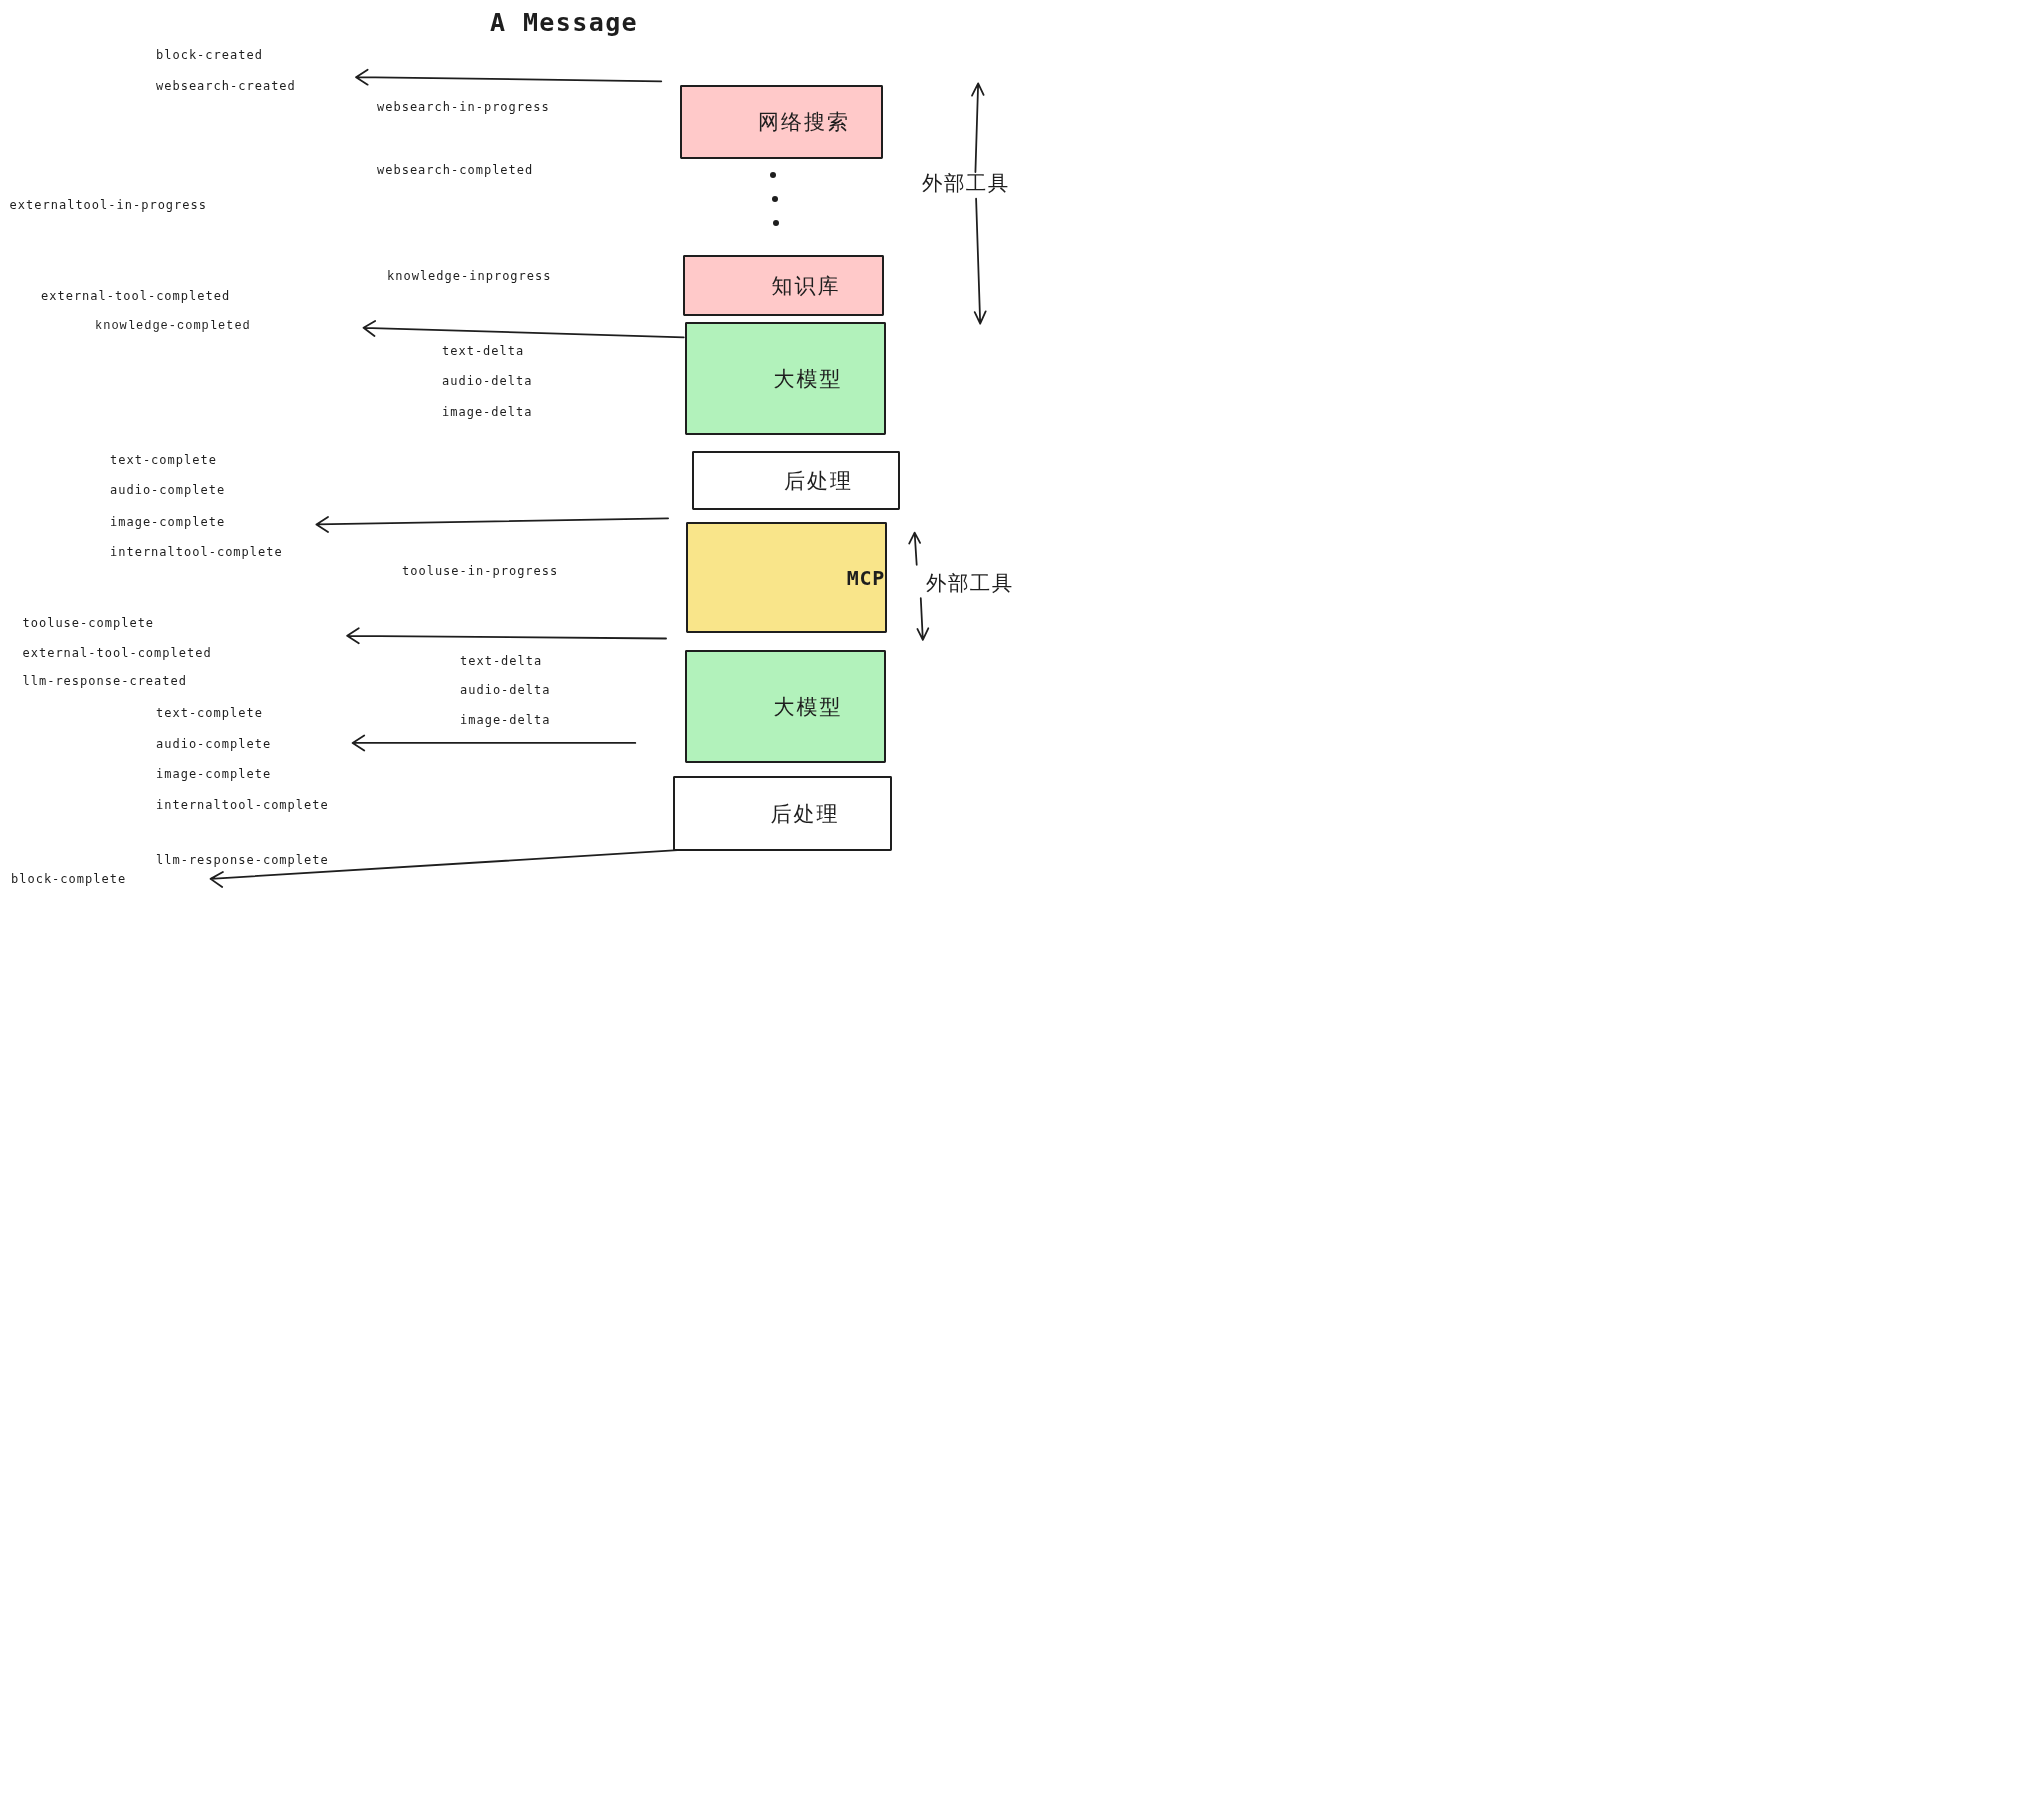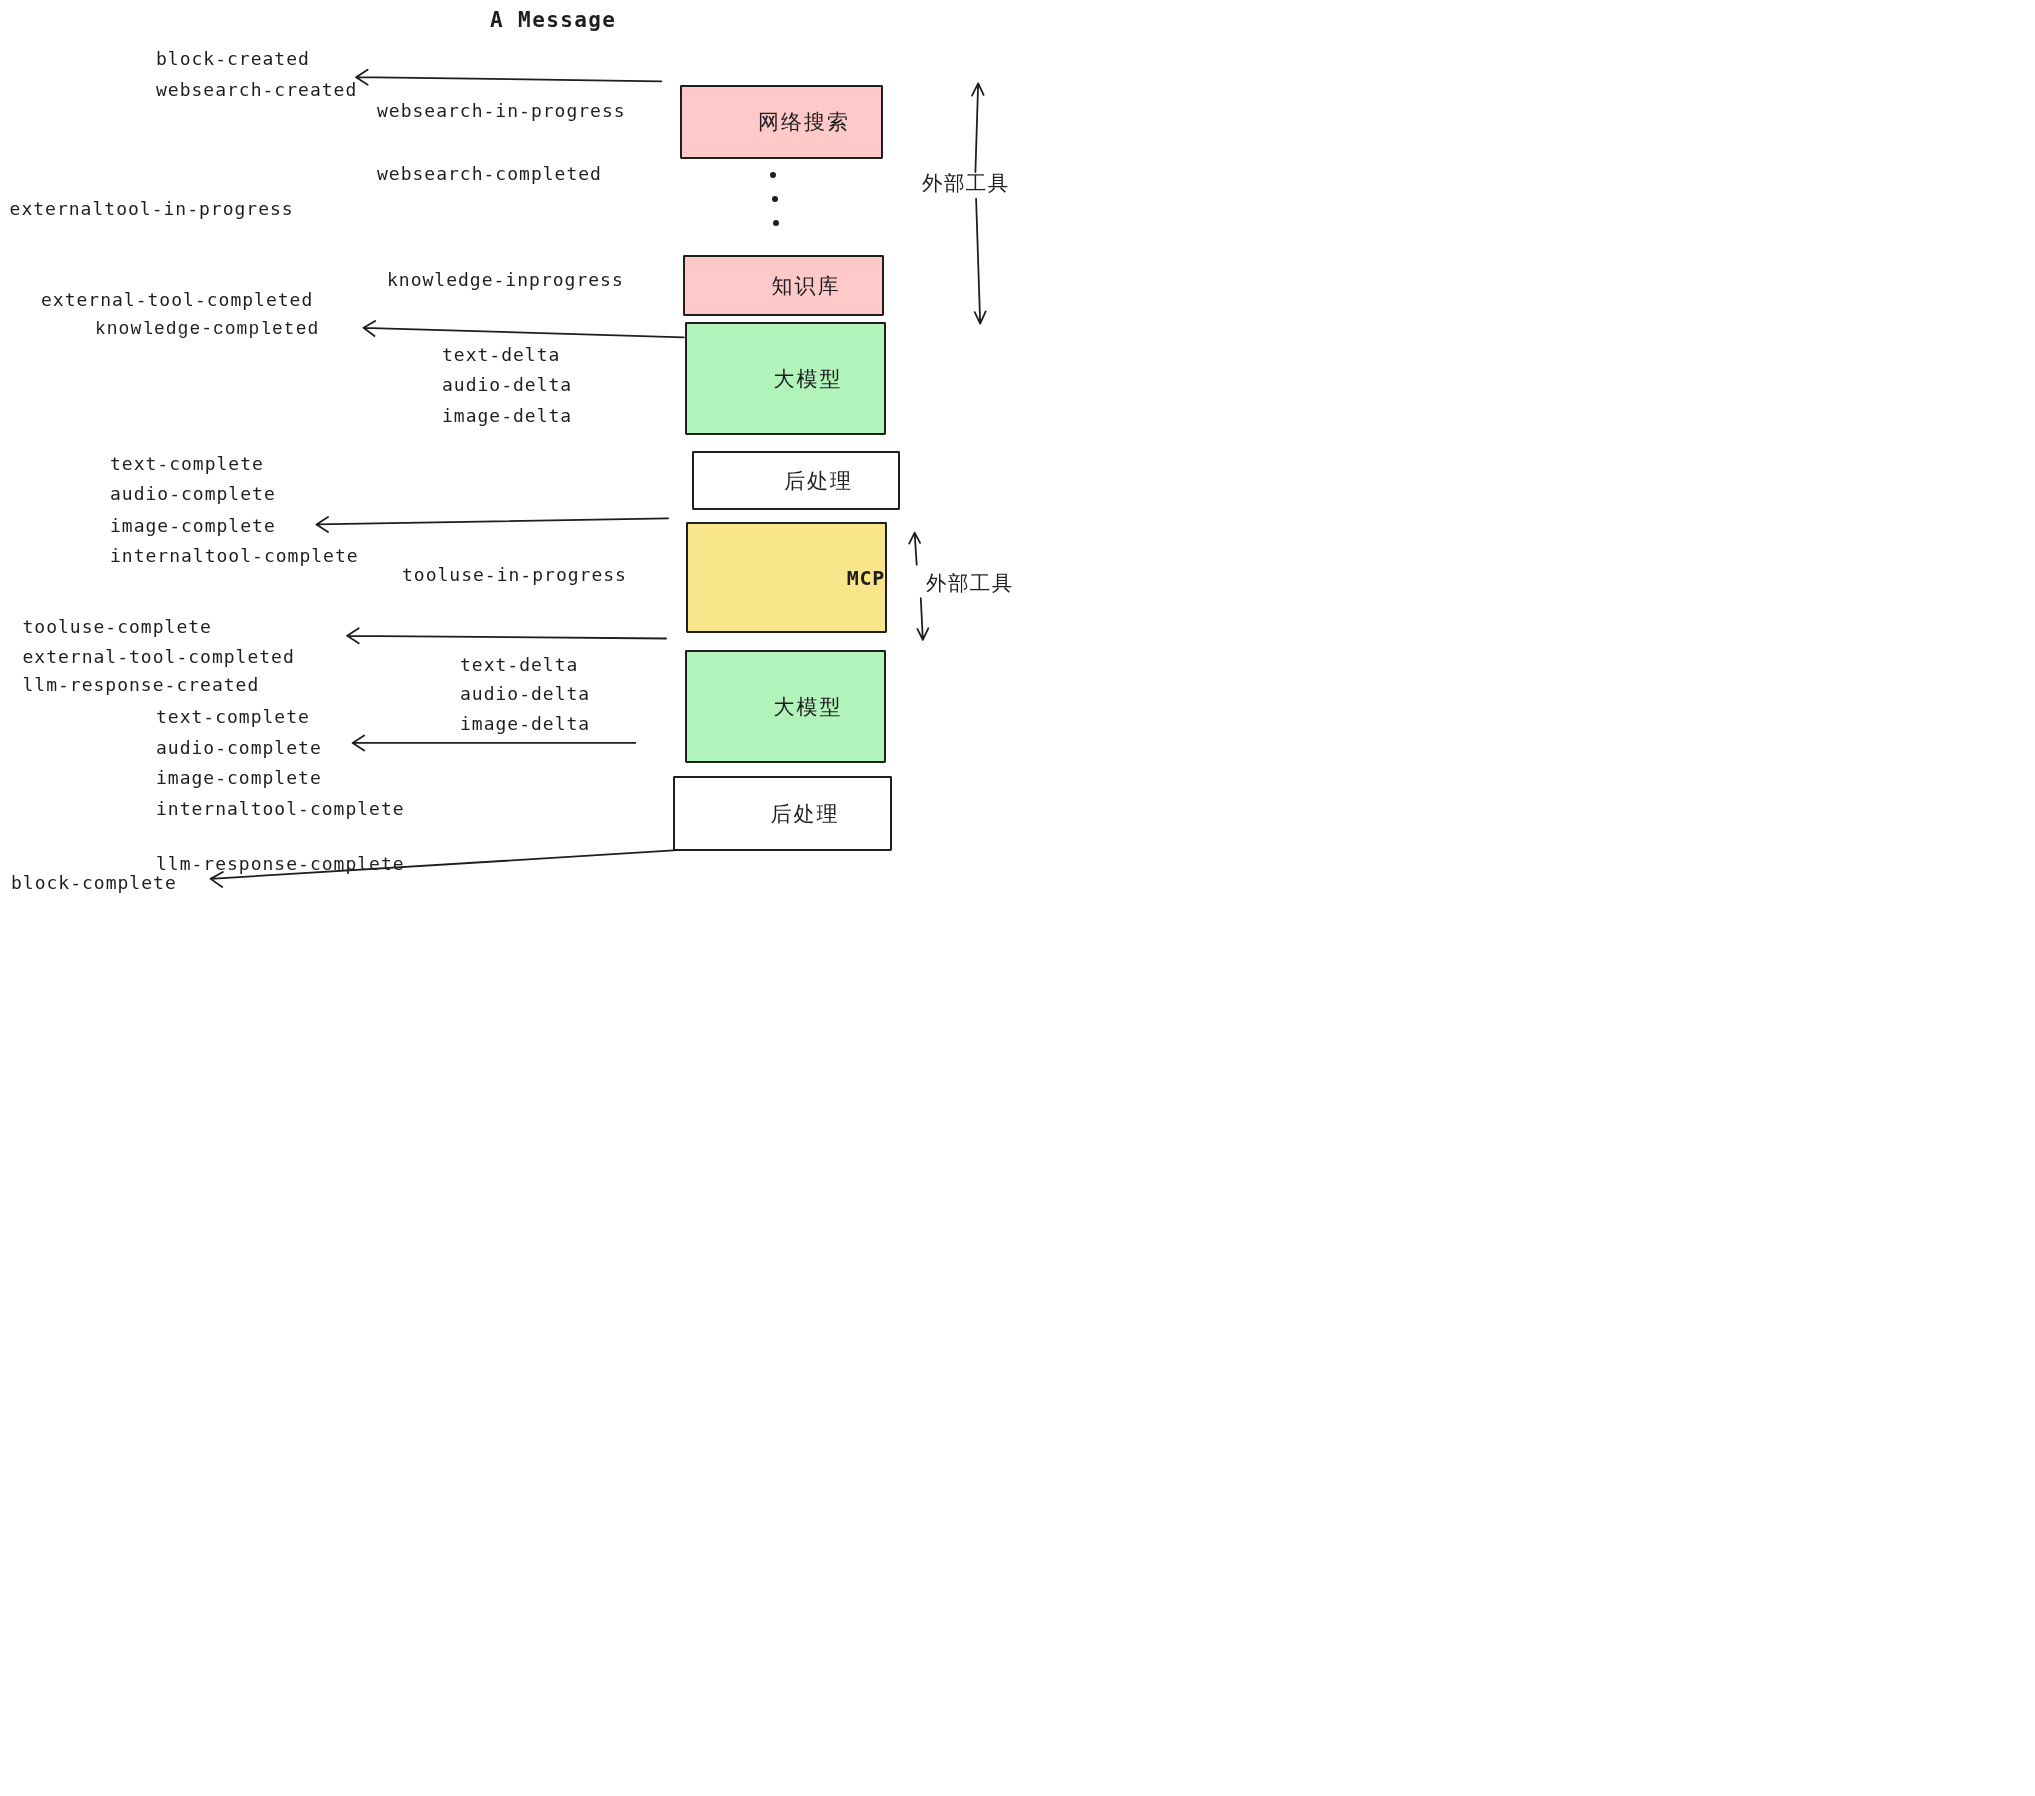--- a/index.html
+++ b/index.html
@@ -10,28 +10,28 @@
     height: 898px;
     background: #ffffff;
     overflow: hidden;
     font-family: "DejaVu Sans Mono", monospace;
     color: #1e1e1e;
   }
   #title {
     position: absolute;
     left: 490px;
     top: 8.2px;
-    font-size: 21px;
+    font-size: 25px;
     font-weight: bold;
     letter-spacing: 1.4px;
     white-space: nowrap;
   }
   .event-label {
     position: absolute;
-    font-size: 18px;
+    font-size: 12px;
     letter-spacing: 1px;
     white-space: nowrap;
     line-height: 1.1;
   }
   .flow-box {
     position: absolute;
     border: 2px solid #1e1e1e;
     border-radius: 1.4px;
     display: flex;
     align-items: center;

